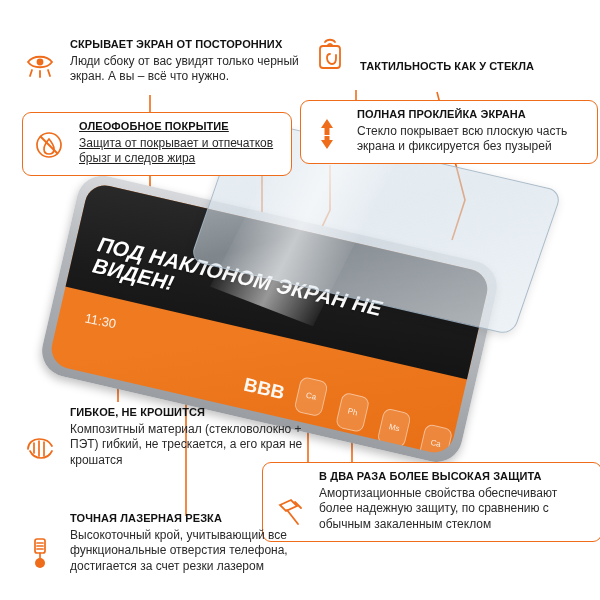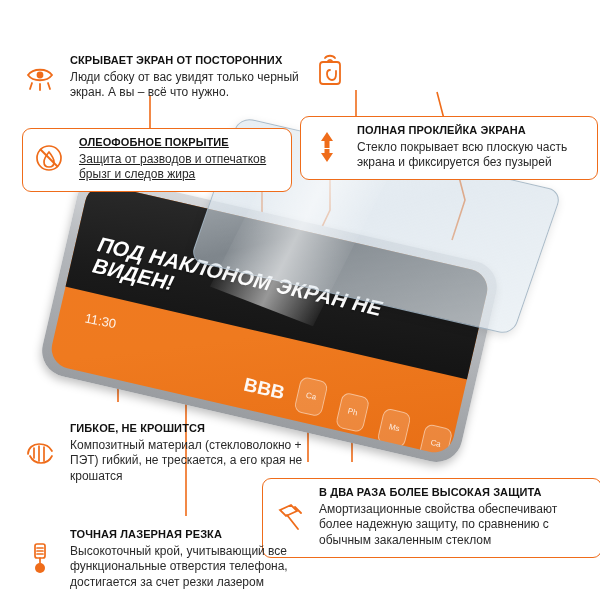--- a/index.html
+++ b/index.html
@@ -139,23 +139,22 @@
     left: 0; top: 0;
     width: 600px;
     height: 600px;
     pointer-events: none;
   }
 
   
   .feature {
     position: absolute;
     display: flex;
-    align-items: center;
+    align-items: flex-end;
     gap: 8px;
-    margin-top: 16px;
   }
   .f-icon {
     flex: 0 0 auto;
     width: 40px;
     height: 40px;
     position: relative;
   }
   .f-icon svg { display: block; }
   .f-text { flex: 1 1 auto; }
   .f-title {
@@ -250,36 +249,37 @@
       <svg width="40" height="40" viewBox="0 0 40 40">
         <g stroke="#ef6c1a" stroke-width="1.8" fill="none" stroke-linecap="round">
           <rect x="8" y="10" width="20" height="22" rx="3"></rect>
           <path d="M13,6 C15,3 21,3 23,6"></path>
           <path d="M16,9 C17,7.5 19,7.5 20,9"></path>
           <path d="M18,18 C16,18 15,20 15,22 C15,26 18,28 20,28 C23,28 24,25 24,22 L24,19"></path>
         </g>
       </svg>
     </div>
     <div class="f-text">
+      <div class="f-title">ТАКТИЛЬНОСТЬ КАК У СТЕКЛА</div>
     </div>
   </div>
 
   <div class="feature boxed" id="feat-oleo">
     <div class="f-icon">
       <svg width="40" height="40" viewBox="0 0 40 40">
         <g stroke="#ef6c1a" stroke-width="1.7" fill="none">
           <circle cx="18" cy="18" r="12"></circle>
           <path d="M9,9 L27,27" stroke-width="2"></path>
           <path d="M13,22 C13,18 18,12 18,12 C18,12 23,18 23,22 C23,25 21,27 18,27 C15,27 13,25 13,22 Z"></path>
         </g>
       </svg>
     </div>
     <div class="f-text">
       <div class="f-title">ОЛЕОФОБНОЕ ПОКРЫТИЕ</div>
-      <div class="f-desc">Защита от разводов и отпечатков брызг и следов жира</div>
+      <div class="f-desc">Защита от покрывает и отпечатков брызг и следов жира</div>
     </div>
   </div>
 
   <div class="feature" id="feat-flex">
     <div class="f-icon">
       <svg width="40" height="40" viewBox="0 0 40 40">
         <g stroke="#ef6c1a" stroke-width="1.7" fill="none" stroke-linecap="round">
           <path d="M6,20 C6,14 11,10 17,10 C23,10 28,13 30,17"></path>
           <path d="M8,22 C10,26 14,29 19,29 C24,29 28,26 30,22"></path>
           <path d="M12,14 L12,24"></path>

